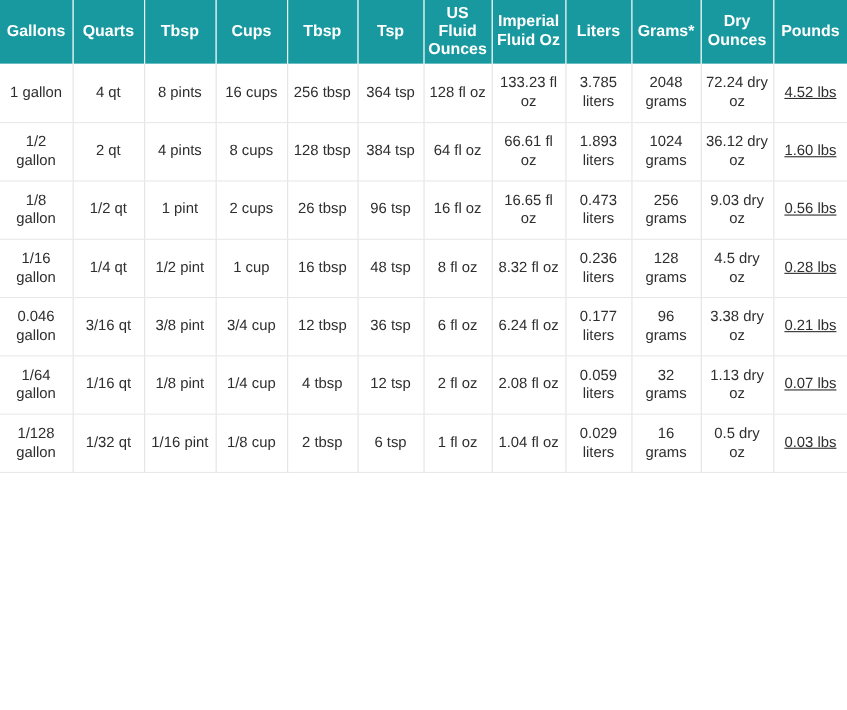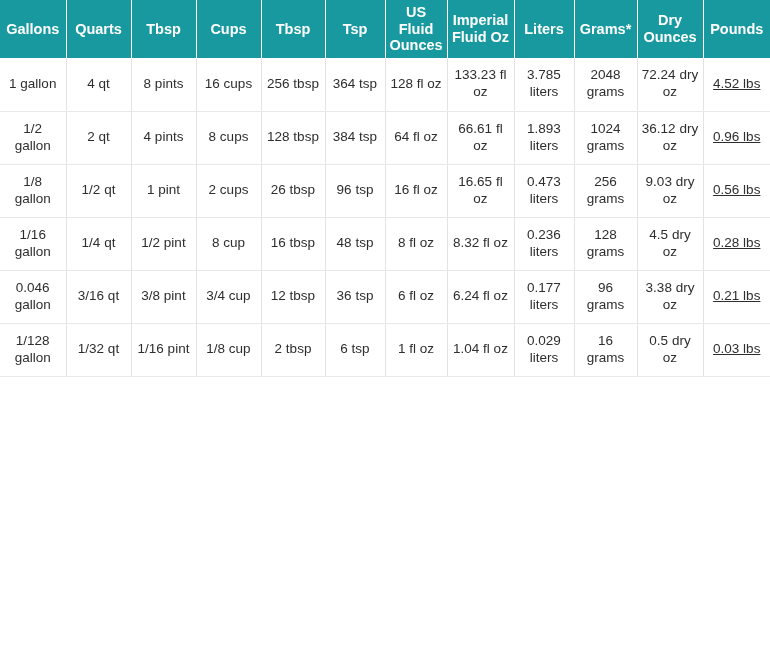--- a/index.html
+++ b/index.html
@@ -127,41 +127,41 @@
           <td>2 qt</td>
           <td>4 pints</td>
           <td>8 cups</td>
           <td>128 tbsp</td>
           <td>384 tsp</td>
           <td>64 fl oz</td>
           <td>66.61 fl oz</td>
           <td>1.893 liters</td>
           <td>1024 grams</td>
           <td>36.12 dry oz</td>
-          <td>0.96 lbs</td>
+          <td>1.60 lbs</td>
         </tr>
         <tr>
           <td>1/8 gallon</td>
           <td>1/2 qt</td>
           <td>1 pint</td>
           <td>2 cups</td>
           <td>26 tbsp</td>
           <td>96 tsp</td>
           <td>16 fl oz</td>
           <td>16.65 fl oz</td>
           <td>0.473 liters</td>
           <td>256 grams</td>
           <td>9.03 dry oz</td>
           <td>0.56 lbs</td>
         </tr>
         <tr>
           <td>1/16 gallon</td>
           <td>1/4 qt</td>
           <td>1/2 pint</td>
-          <td>8 cup</td>
+          <td>1 cup</td>
           <td>16 tbsp</td>
           <td>48 tsp</td>
           <td>8 fl oz</td>
           <td>8.32 fl oz</td>
           <td>0.236 liters</td>
           <td>128 grams</td>
           <td>4.5 dry oz</td>
           <td>0.28 lbs</td>
         </tr>
         <tr>
@@ -172,20 +172,34 @@
           <td>12 tbsp</td>
           <td>36 tsp</td>
           <td>6 fl oz</td>
           <td>6.24 fl oz</td>
           <td>0.177 liters</td>
           <td>96 grams</td>
           <td>3.38 dry oz</td>
           <td>0.21 lbs</td>
         </tr>
         <tr>
+          <td>1/64 gallon</td>
+          <td>1/16 qt</td>
+          <td>1/8 pint</td>
+          <td>1/4 cup</td>
+          <td>4 tbsp</td>
+          <td>12 tsp</td>
+          <td>2 fl oz</td>
+          <td>2.08 fl oz</td>
+          <td>0.059 liters</td>
+          <td>32 grams</td>
+          <td>1.13 dry oz</td>
+          <td>0.07 lbs</td>
+        </tr>
+        <tr>
           <td>1/128 gallon</td>
           <td>1/32 qt</td>
           <td>1/16 pint</td>
           <td>1/8 cup</td>
           <td>2 tbsp</td>
           <td>6 tsp</td>
           <td>1 fl oz</td>
           <td>1.04 fl oz</td>
           <td>0.029 liters</td>
           <td>16 grams</td>

